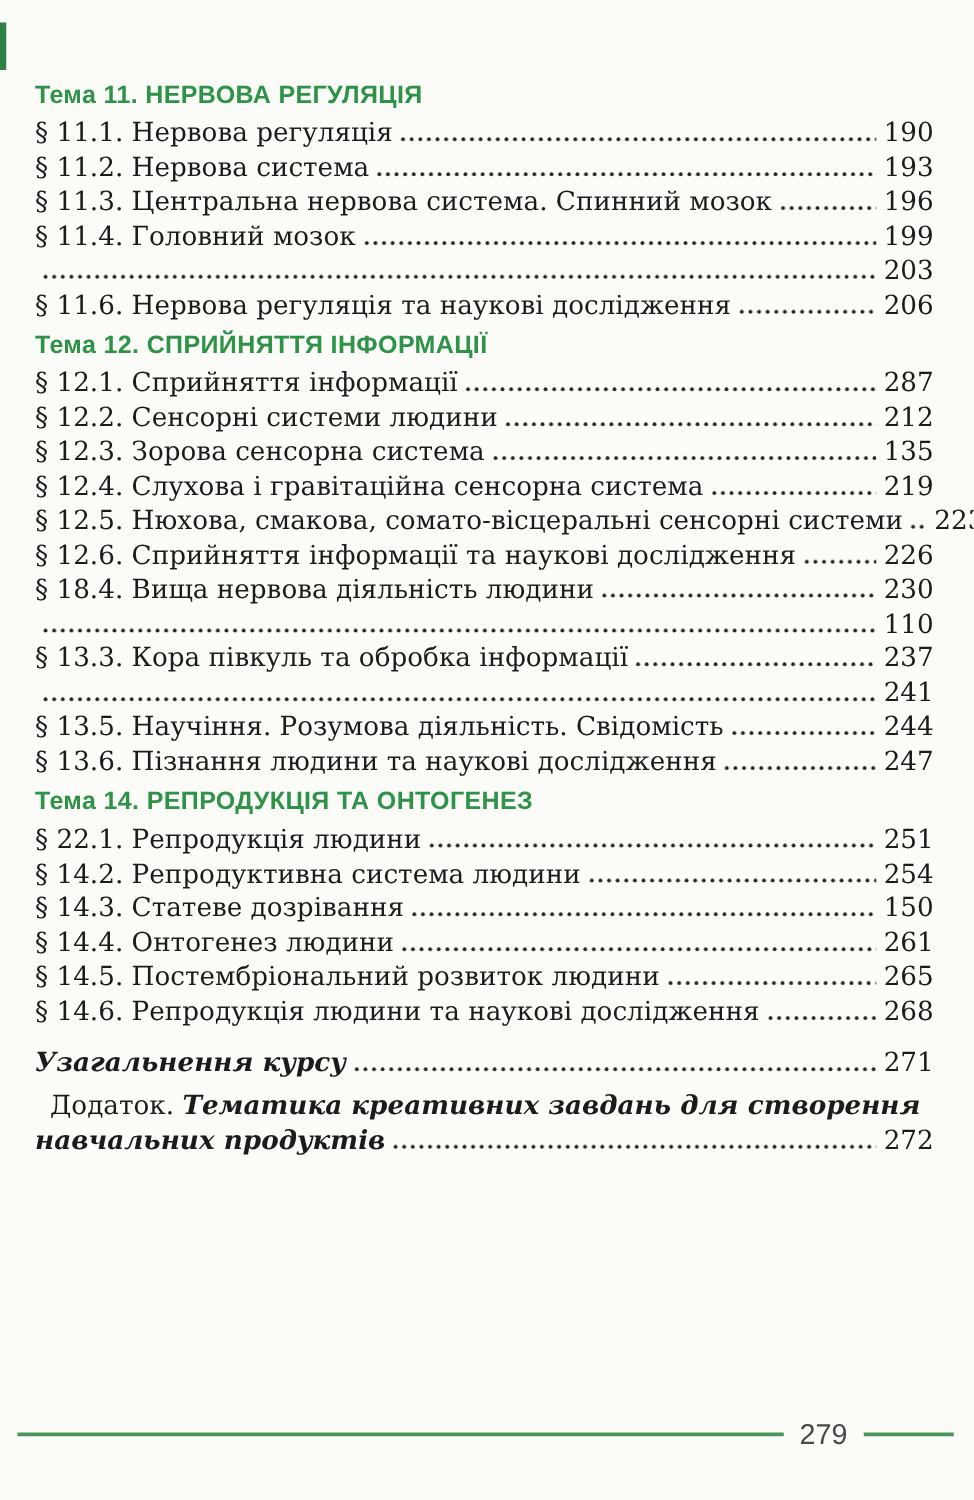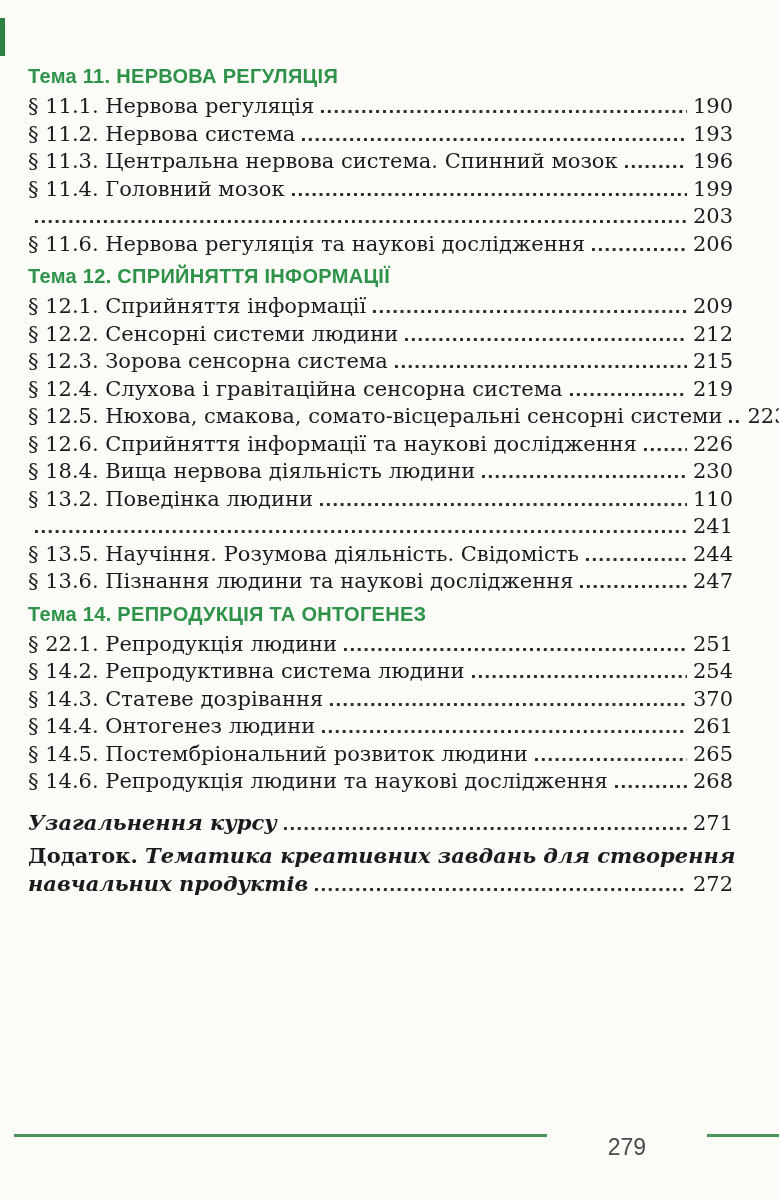--- a/index.html
+++ b/index.html
@@ -18,21 +18,21 @@
   }
   .corner-mark {
     position: absolute;
     left: 0;
     top: 18px;
     width: 5px;
     height: 38px;
     background: #2c8044;
   }
   .content {
-    padding: 58px 46px 0 28px;
+    padding: 58px 32px 0 28px;
   }
   .section-heading {
     font-family: "Liberation Sans", "DejaVu Sans", sans-serif;
     font-size: 20px;
     line-height: 28px;
     font-weight: 700;
     letter-spacing: 0.3px;
     color: #2e9348;
     margin: 4px 0 3px 0;
   }
@@ -61,29 +61,30 @@
     font-weight: 700;
   }
   .appendix { margin-top: 5px; }
   .appendix-line1 {
     font-size: 21px;
     line-height: 28px;
     white-space: nowrap;
   }
   .appendix-line1 .prefix {
     font-style: normal;
-    font-weight: 700;
+    font-weight: 400;
+    margin-left: 12px;
   }
   .footer {
     position: absolute;
     left: 14px;
-    right: 0;
+    right: 16px;
     top: 1134px;
     display: flex;
-    gap: 48px;
+    align-items: center;
   }
   .rule {
     height: 2.5px;
     background: #48945a;
   }
   .rule.left { flex: 1 1 auto; }
   .rule.right { width: 72px; flex: 0 0 auto; }
   .folio {
     margin: 0 13px;
     font-family: "Liberation Sans", "DejaVu Sans", sans-serif;
@@ -138,33 +139,33 @@
   </div>
 </div>
   </section>
 
   <section class="toc-section">
     <h2 class="section-heading">Тема 12. СПРИЙНЯТТЯ ІНФОРМАЦІЇ</h2>
     <div class="rows">
   <div class="toc-row">
     <span class="title">§ 12.1. Сприйняття інформації</span>
     <span class="leader"></span>
-    <span class="pagenum">209</span>
+    <span class="pagenum">287</span>
   </div>
 
   <div class="toc-row">
     <span class="title">§ 12.2. Сенсорні системи людини</span>
     <span class="leader"></span>
     <span class="pagenum">212</span>
   </div>
 
   <div class="toc-row">
     <span class="title">§ 12.3. Зорова сенсорна система</span>
     <span class="leader"></span>
-    <span class="pagenum">215</span>
+    <span class="pagenum">135</span>
   </div>
 
   <div class="toc-row">
     <span class="title">§ 12.4. Слухова і гравітаційна сенсорна система</span>
     <span class="leader"></span>
     <span class="pagenum">219</span>
   </div>
 
   <div class="toc-row">
     <span class="title">§ 12.5. Нюхова, смакова, сомато-вісцеральні сенсорні системи</span>
@@ -182,25 +183,29 @@
 
   <section class="toc-section">
     <div class="rows">
   <div class="toc-row">
     <span class="title">§ 18.4. Вища нервова діяльність людини</span>
     <span class="leader"></span>
     <span class="pagenum">230</span>
   </div>
 
   <div class="toc-row">
-    <span class="title">§ 13.2. Поведінка людини</span>
     <span class="leader"></span>
     <span class="pagenum">110</span>
   </div>
 
+  <div class="toc-row">
+    <span class="title">§ 13.3. Кора півкуль та обробка інформації</span>
+    <span class="leader"></span>
+    <span class="pagenum">237</span>
+  </div>
 
   <div class="toc-row">
     <span class="leader"></span>
     <span class="pagenum">241</span>
   </div>
 
   <div class="toc-row">
     <span class="title">§ 13.5. Научіння. Розумова діяльність. Свідомість</span>
     <span class="leader"></span>
     <span class="pagenum">244</span>
@@ -225,21 +230,21 @@
 
   <div class="toc-row">
     <span class="title">§ 14.2. Репродуктивна система людини</span>
     <span class="leader"></span>
     <span class="pagenum">254</span>
   </div>
 
   <div class="toc-row">
     <span class="title">§ 14.3. Статеве дозрівання</span>
     <span class="leader"></span>
-    <span class="pagenum">370</span>
+    <span class="pagenum">150</span>
   </div>
 
   <div class="toc-row">
     <span class="title">§ 14.4. Онтогенез людини</span>
     <span class="leader"></span>
     <span class="pagenum">261</span>
   </div>
 
   <div class="toc-row">
     <span class="title">§ 14.5. Постембріональний розвиток людини</span>

